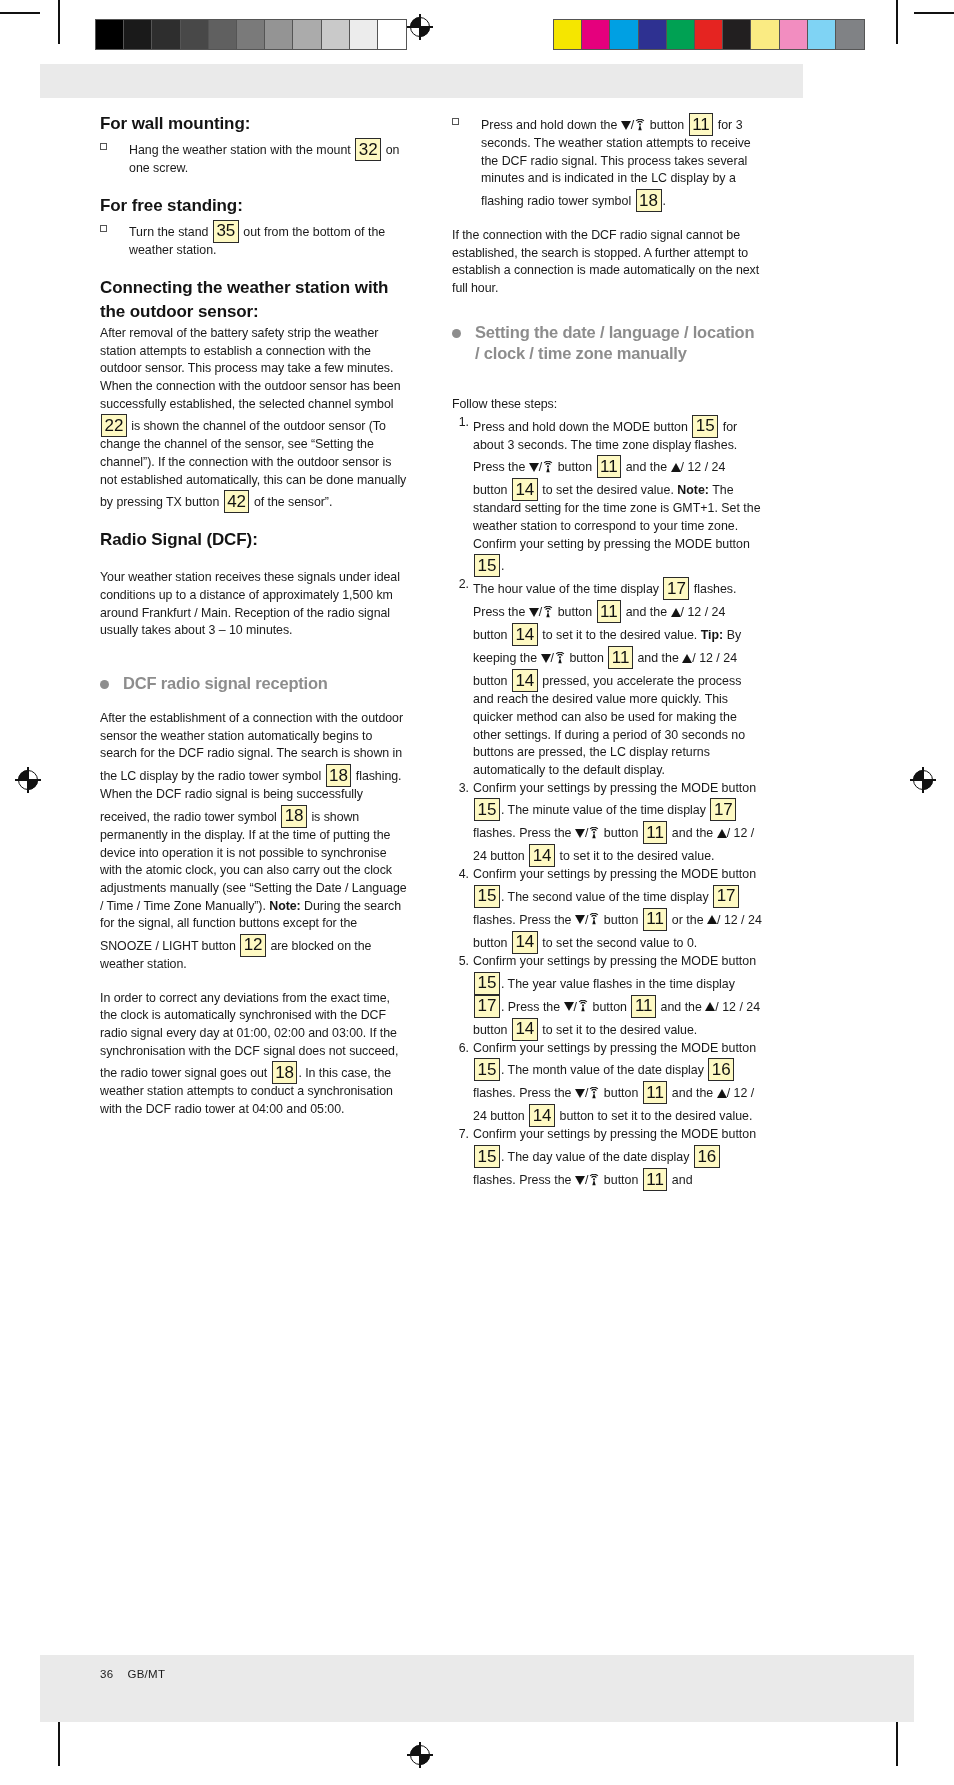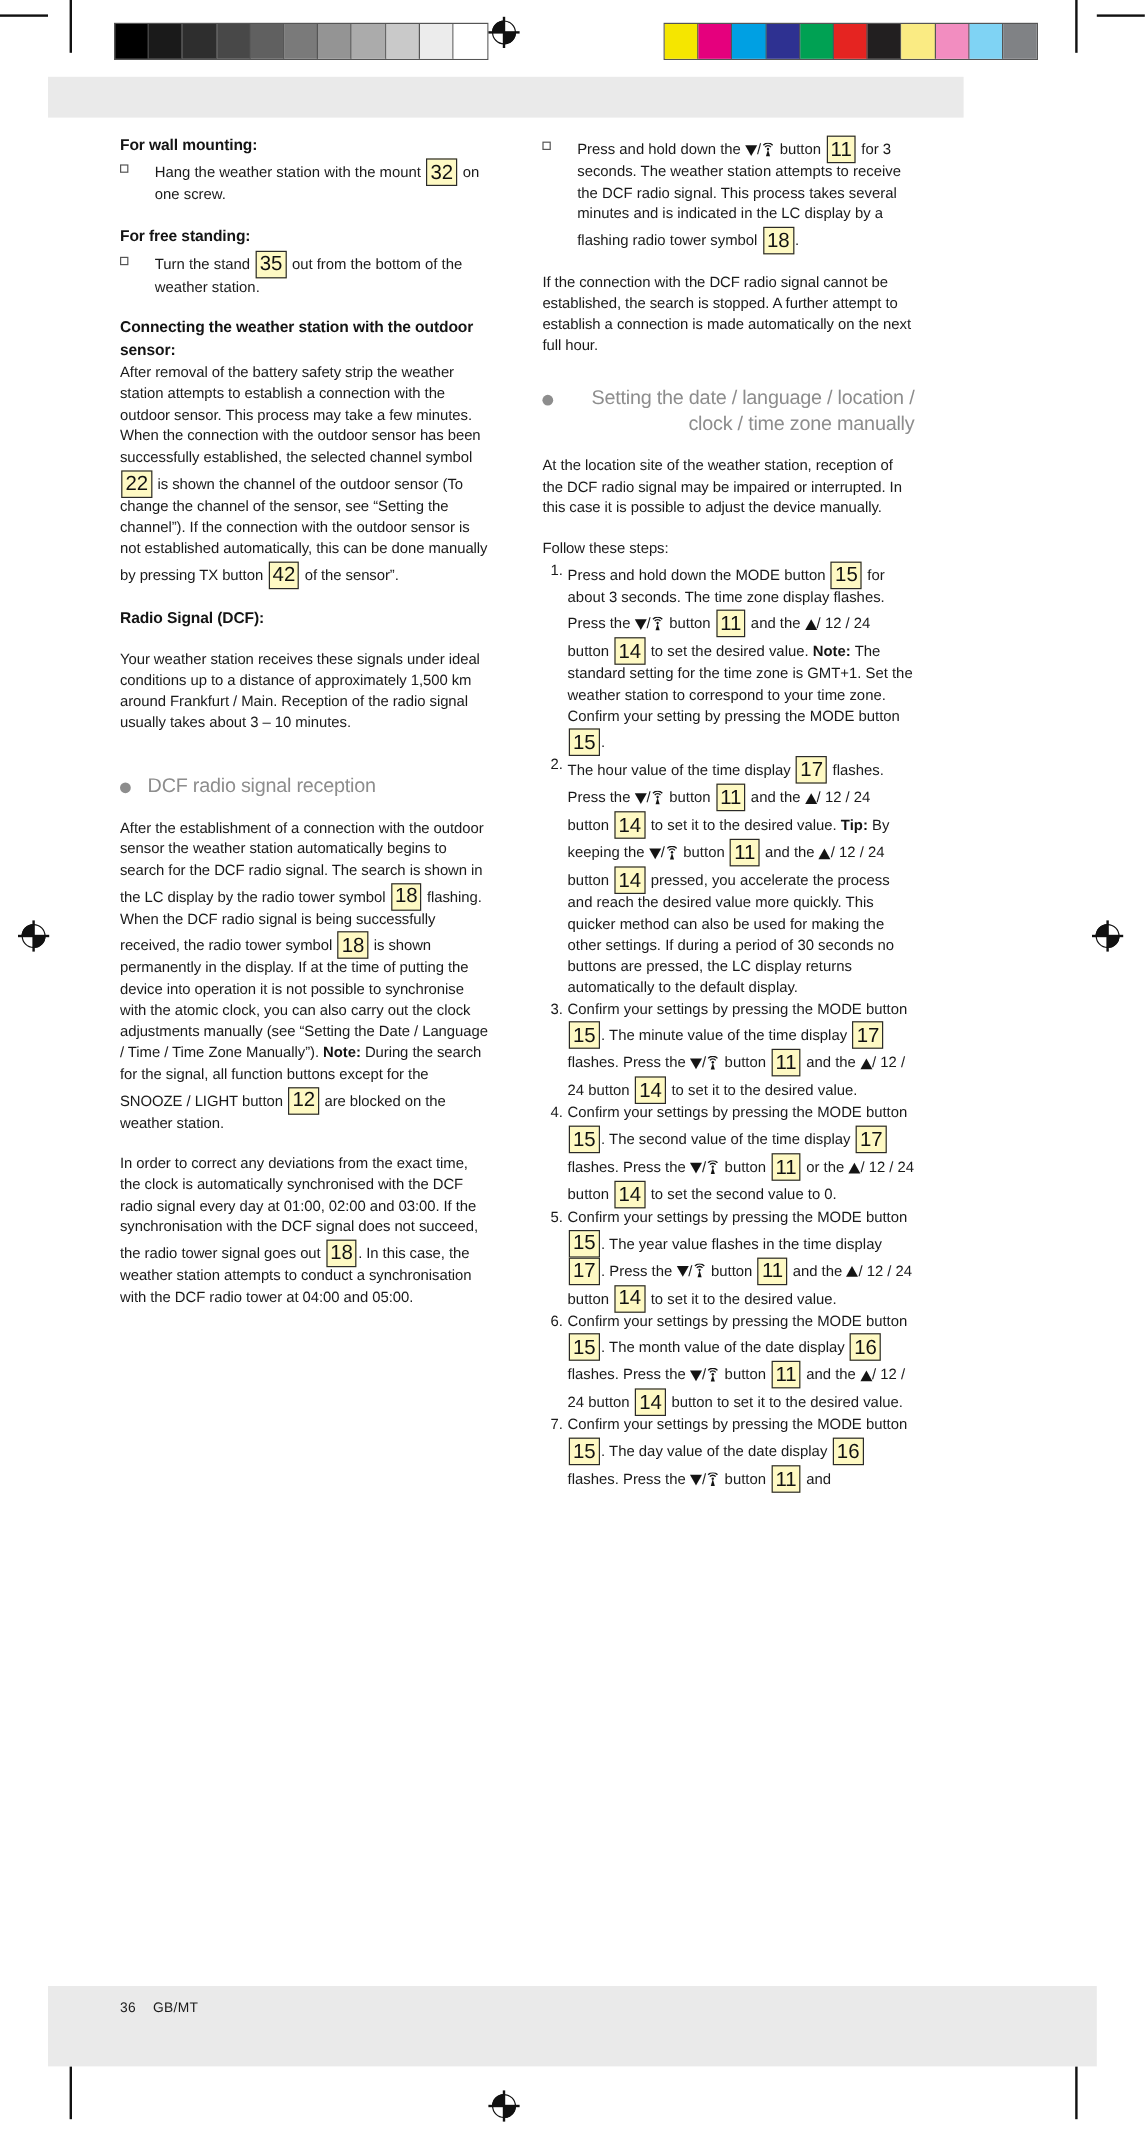--- a/index.html
+++ b/index.html
@@ -37,34 +37,34 @@
   .footgray{position:absolute;left:40px;top:1655px;width:874px;height:67px;background:#eaeaea;}
   .footer{position:absolute;left:100px;top:1668px;font-size:11.5px;color:#1a1a1a;letter-spacing:.3px;}
   .footer .pgnum{margin-right:14px;}
 
   .columns{position:absolute;left:100px;top:112px;width:760px;}
   .col{position:absolute;top:0;width:310px;}
   .col-left{left:0;}
   .col-right{left:352px;}
 
   
-  .h3{font-weight:bold;font-size:13px;color:#141414;line-height:1.42;margin:0 0 1px 0;
+  .h3{font-weight:bold;font-size:17px;color:#141414;line-height:1.42;margin:0 0 1px 0;
       letter-spacing:-.1px;}
   p.body{font-size:12.4px;color:#1a1a1a;line-height:1.425;margin:0;letter-spacing:-.05px;}
   .gap{height:16px;}
   .gap-sm{height:9px;}
   .gap-lg{height:24px;}
 
   .bullet-head{display:flex;align-items:flex-start;margin:0;}
   .bullet-dot{width:9px;height:9px;border-radius:50%;background:#141414;margin-right:14px;
               margin-top:7px;flex:0 0 auto;}
   .bullet-dot.gray{background:#8d8d8d;}
-  .bullet-title{font-weight:normal;font-size:16.5px;color:#141414;line-height:1.28;
+  .bullet-title{font-weight:bold;font-size:16.5px;color:#141414;line-height:1.28;
                 letter-spacing:-.2px;border-bottom:1.6px solid #141414;padding-bottom:3px;
-                display:inline-block;text-align:right;}
+                display:inline-block;}
   .bullet-title.gray{color:#8d8d8d;border-bottom:none;padding-bottom:0;}
 
   
   .sq-item{display:flex;align-items:flex-start;}
   .sq-box{width:7px;height:7px;border:1px solid #555;margin-right:22px;margin-top:6px;
           flex:0 0 auto;box-sizing:border-box;}
   .sq-text{font-size:12.4px;color:#1a1a1a;line-height:1.425;}
 
   
   ol.steps{margin:0;padding:0;list-style:none;}
@@ -274,21 +274,20 @@
 
     <div class="gap-lg"></div>
 
     <div class="bullet-head">
       <span class="bullet-dot gray"></span>
       <span class="bullet-title gray">Setting the date / language / location / clock / time zone manually</span>
     </div>
 
     <div class="gap"></div>
 
-    <p class="body">At the location site of the weather station, reception of the DCF radio signal may be impaired or interrupted. In this case it is possible to adjust the device manually.</p>
 
     <div class="gap"></div>
 
     <p class="body">Follow these steps:</p>
 
     <ol class="steps">
 
       <li>
         <span class="num">1.</span>
         <span class="txt">

